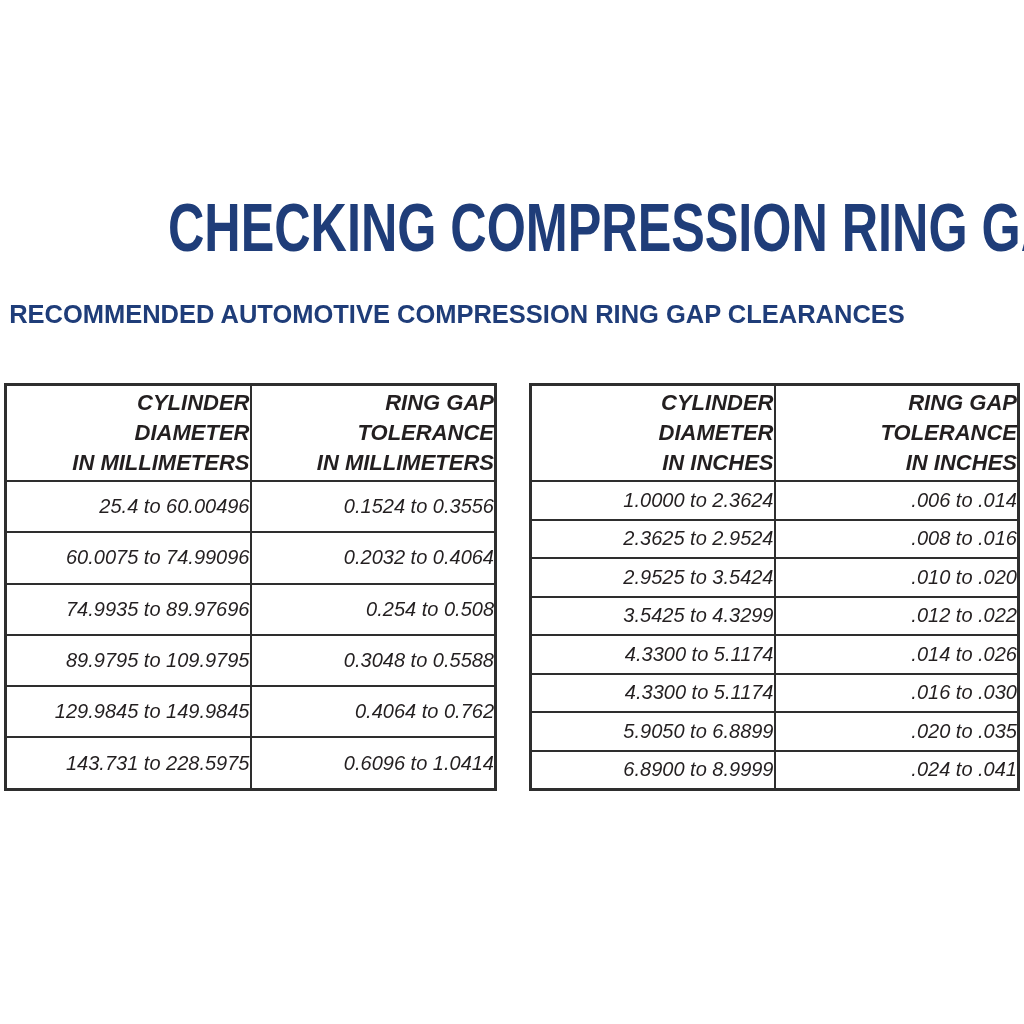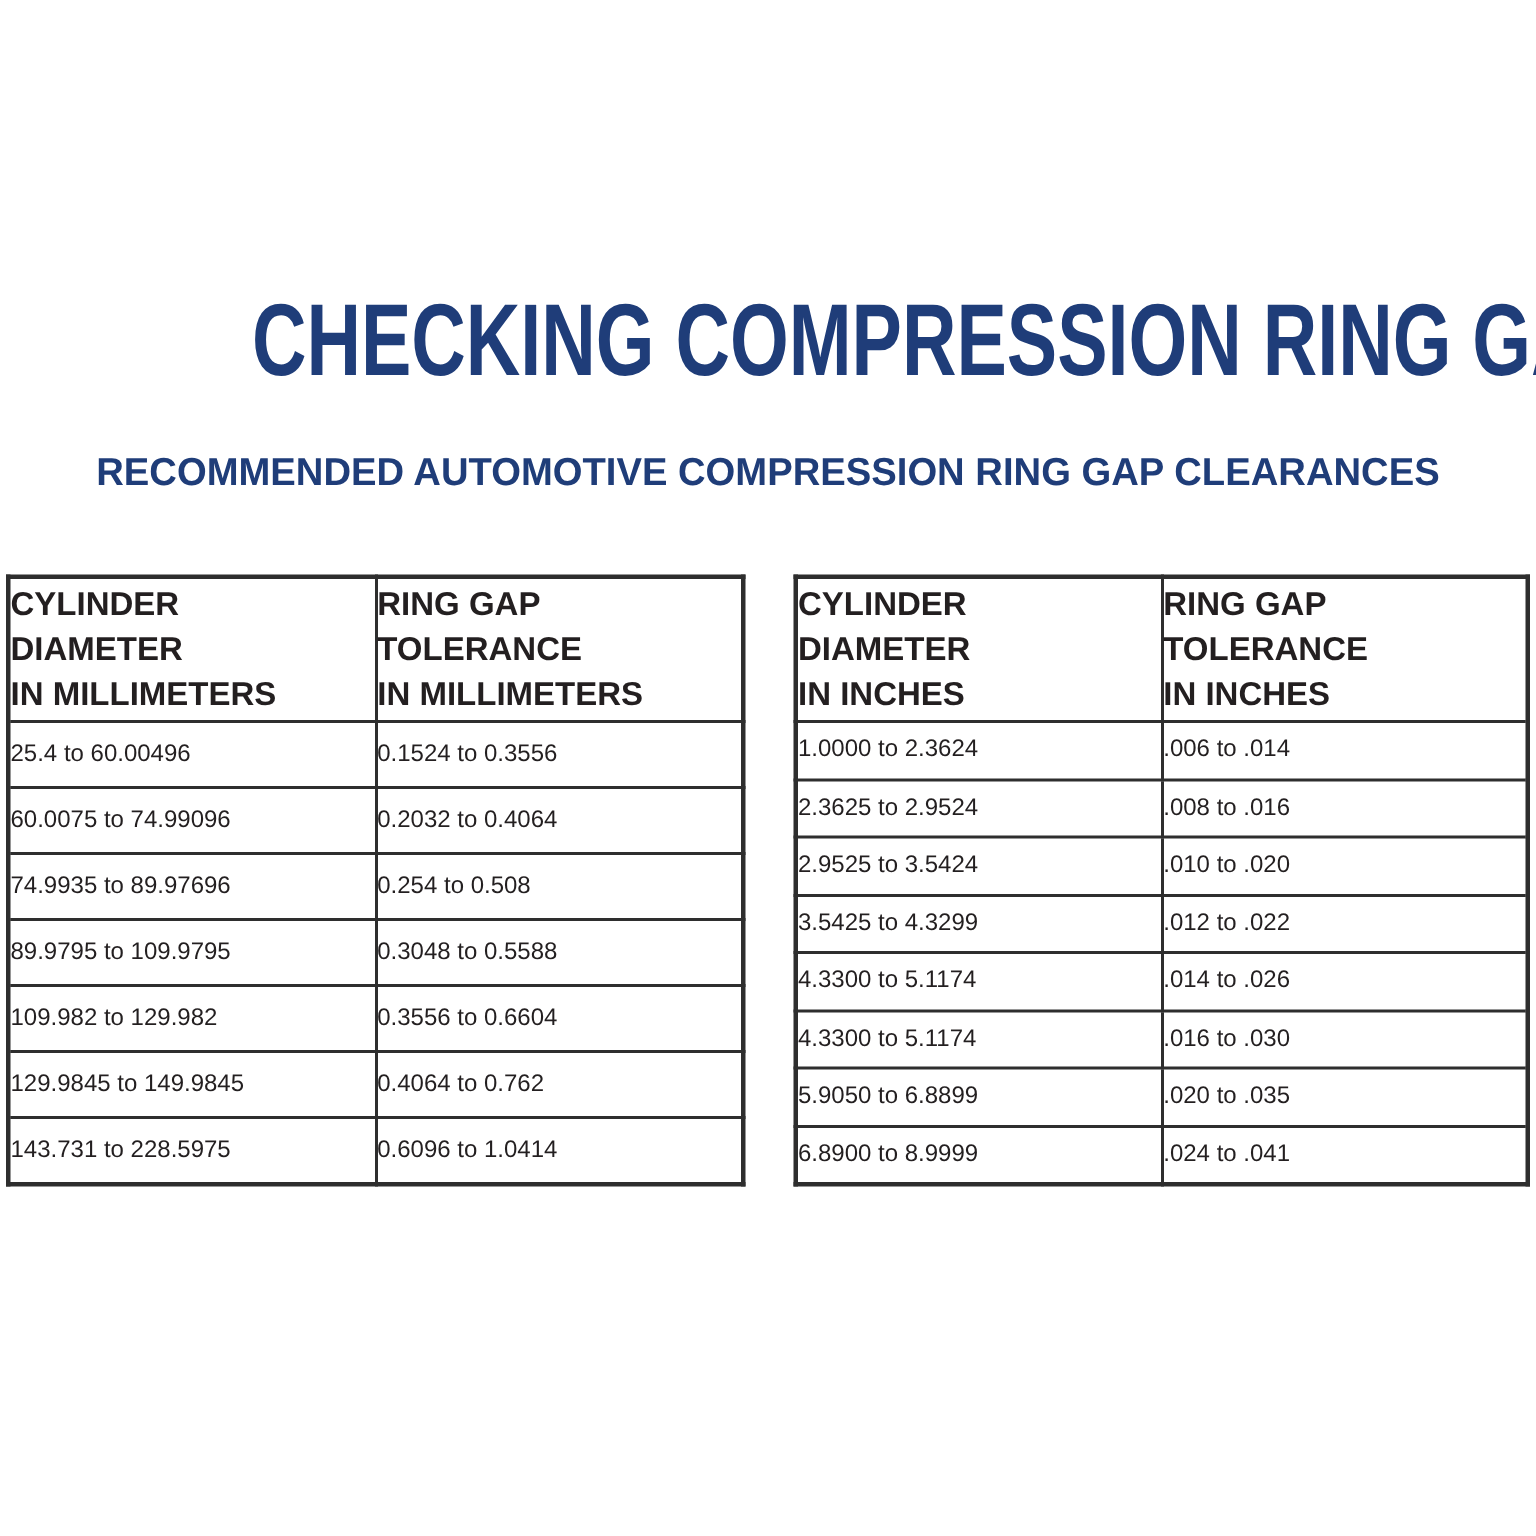--- a/index.html
+++ b/index.html
@@ -32,21 +32,21 @@
     color: var(--heading-blue);
     white-space: nowrap;
     transform: scaleX(0.74);
     transform-origin: 50% 50%;
   }
   .subtitle-wrap {
     position: absolute;
     top: 298px;
     left: 0;
     width: 1024px;
-    text-align: center;
+    text-align: left;
   }
   .subtitle {
     display: inline-block;
     font-weight: bold;
     font-size: 26px;
     line-height: 32px;
     color: var(--heading-blue);
     white-space: nowrap;
     transform: scaleX(0.98);
     transform-origin: 50% 50%;
@@ -62,34 +62,35 @@
   table {
     border-collapse: collapse;
     table-layout: fixed;
     background: #ffffff;
     border: 3px solid var(--line);
   }
   .tbl-metric { width: 493px; }
   .tbl-imperial { width: 491px; }
   th, td {
     border: 2px solid var(--line);
-    text-align: left;
+    text-align: right;
     vertical-align: middle;
     color: var(--ink);
     padding: 0;
+    font-style: italic;
   }
   th {
     font-size: 22px;
     font-weight: bold;
     line-height: 30px;
     white-space: pre-line;
     height: 94px;
   }
   td {
-    font-size: 16px;
+    font-size: 20px;
     font-weight: normal;
     height: 36.5px;
     margin-top: 41px;
   }
 </style>
 </head>
 <body style="--heading-blue: #1f3d79; --ink: #231f20; --line: #2e2e2e;">
 
 <div class="title-wrap">
   <span class="title">CHECKING COMPRESSION RING GAPS</span>
@@ -121,24 +122,20 @@
           <td>60.0075 to 74.99096</td>
           <td>0.2032 to 0.4064</td>
         </tr>
         <tr>
           <td>74.9935 to 89.97696</td>
           <td>0.254 to 0.508</td>
         </tr>
         <tr>
           <td>89.9795 to 109.9795</td>
           <td>0.3048 to 0.5588</td>
-        </tr>
-        <tr>
-          <td>109.982 to 129.982</td>
-          <td>0.3556 to 0.6604</td>
         </tr>
         <tr>
           <td>129.9845 to 149.9845</td>
           <td>0.4064 to 0.762</td>
         </tr>
         <tr>
           <td>143.731 to 228.5975</td>
           <td>0.6096 to 1.0414</td>
         </tr>
       </tbody>

